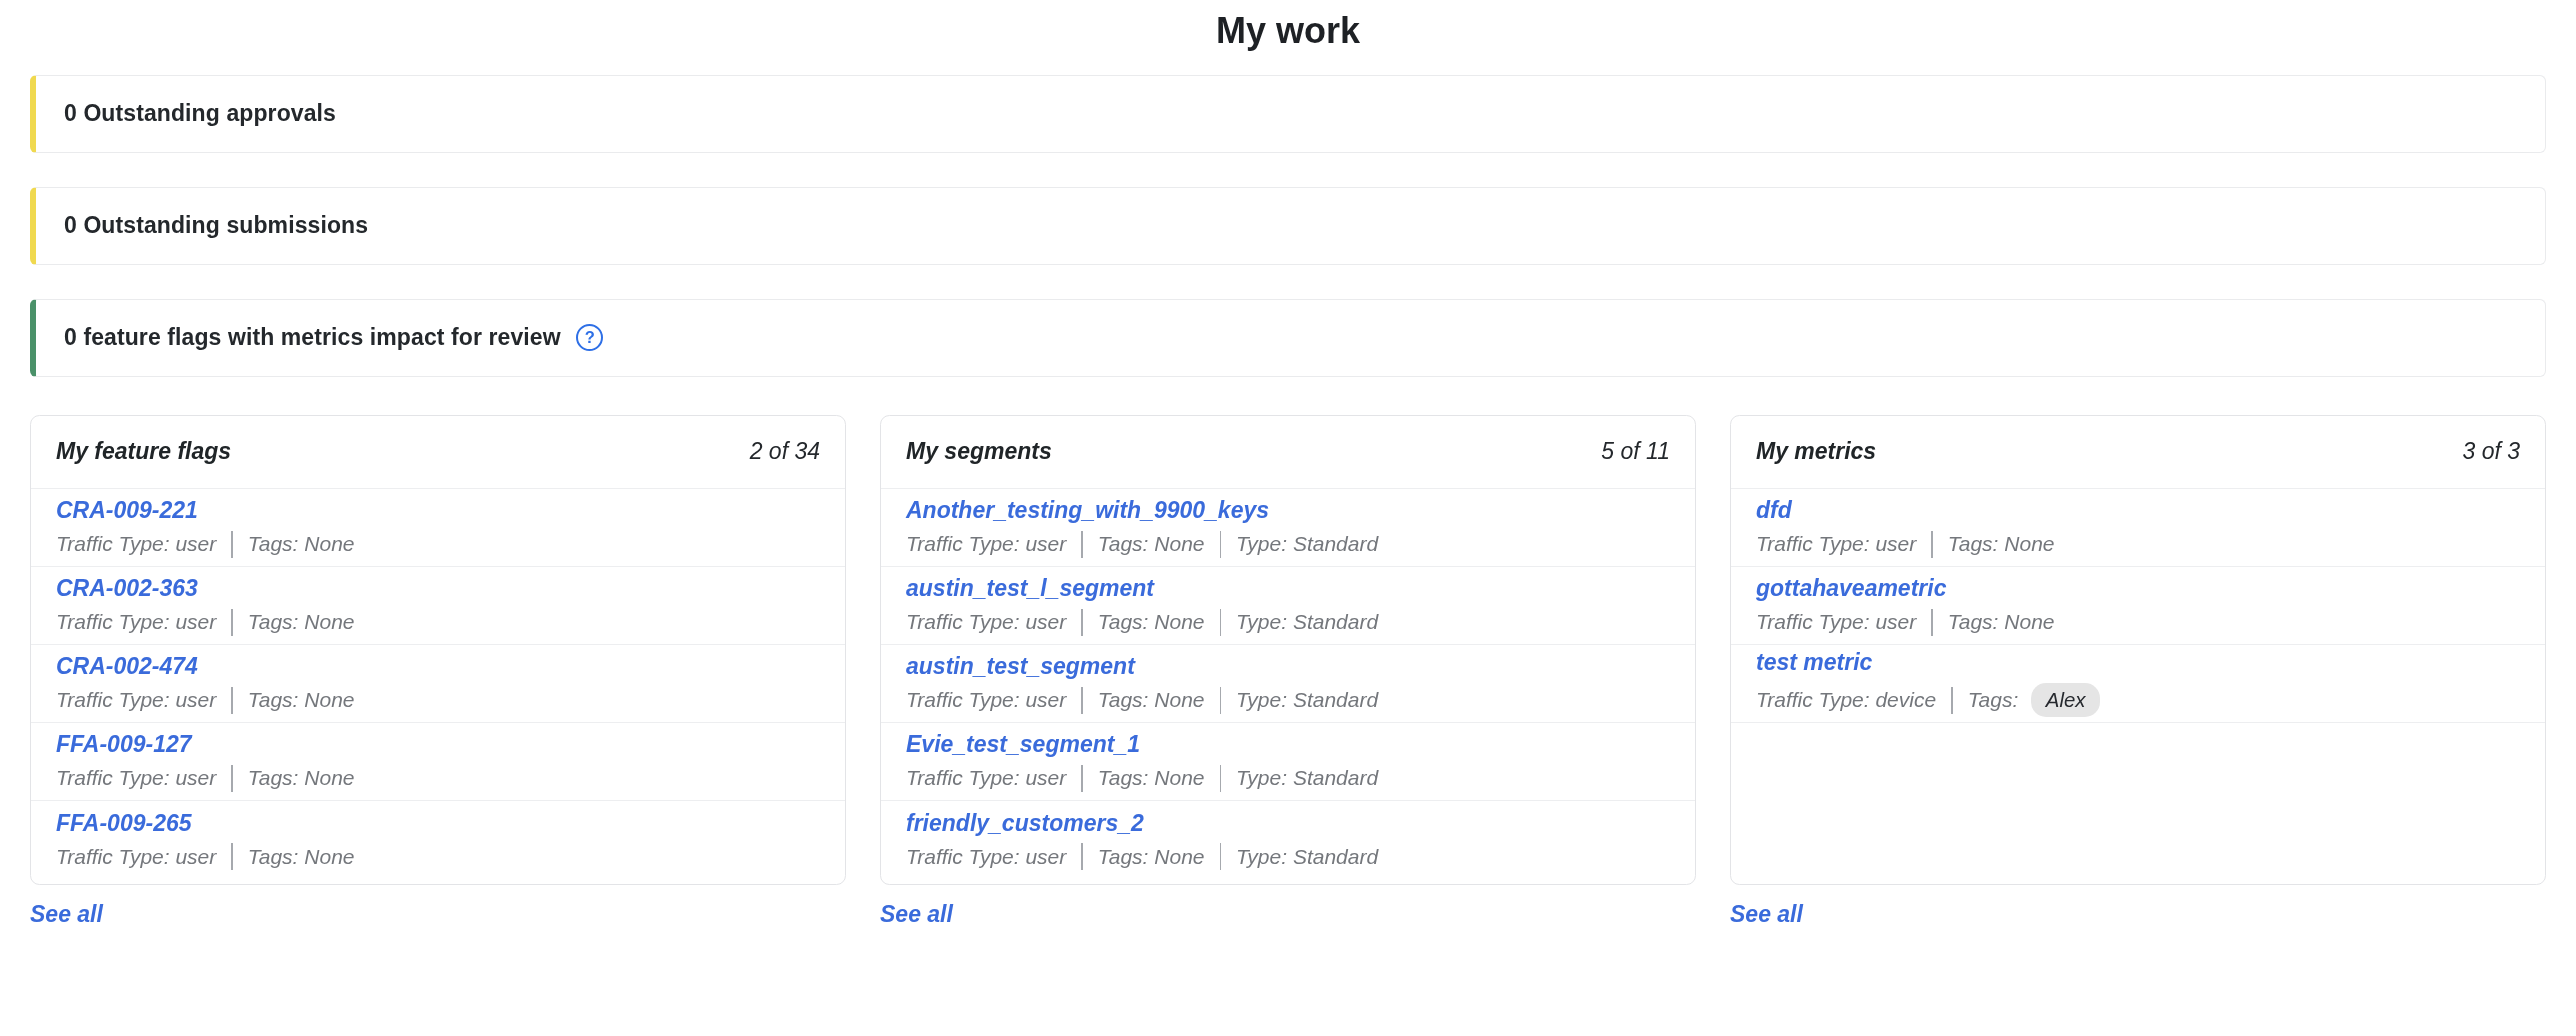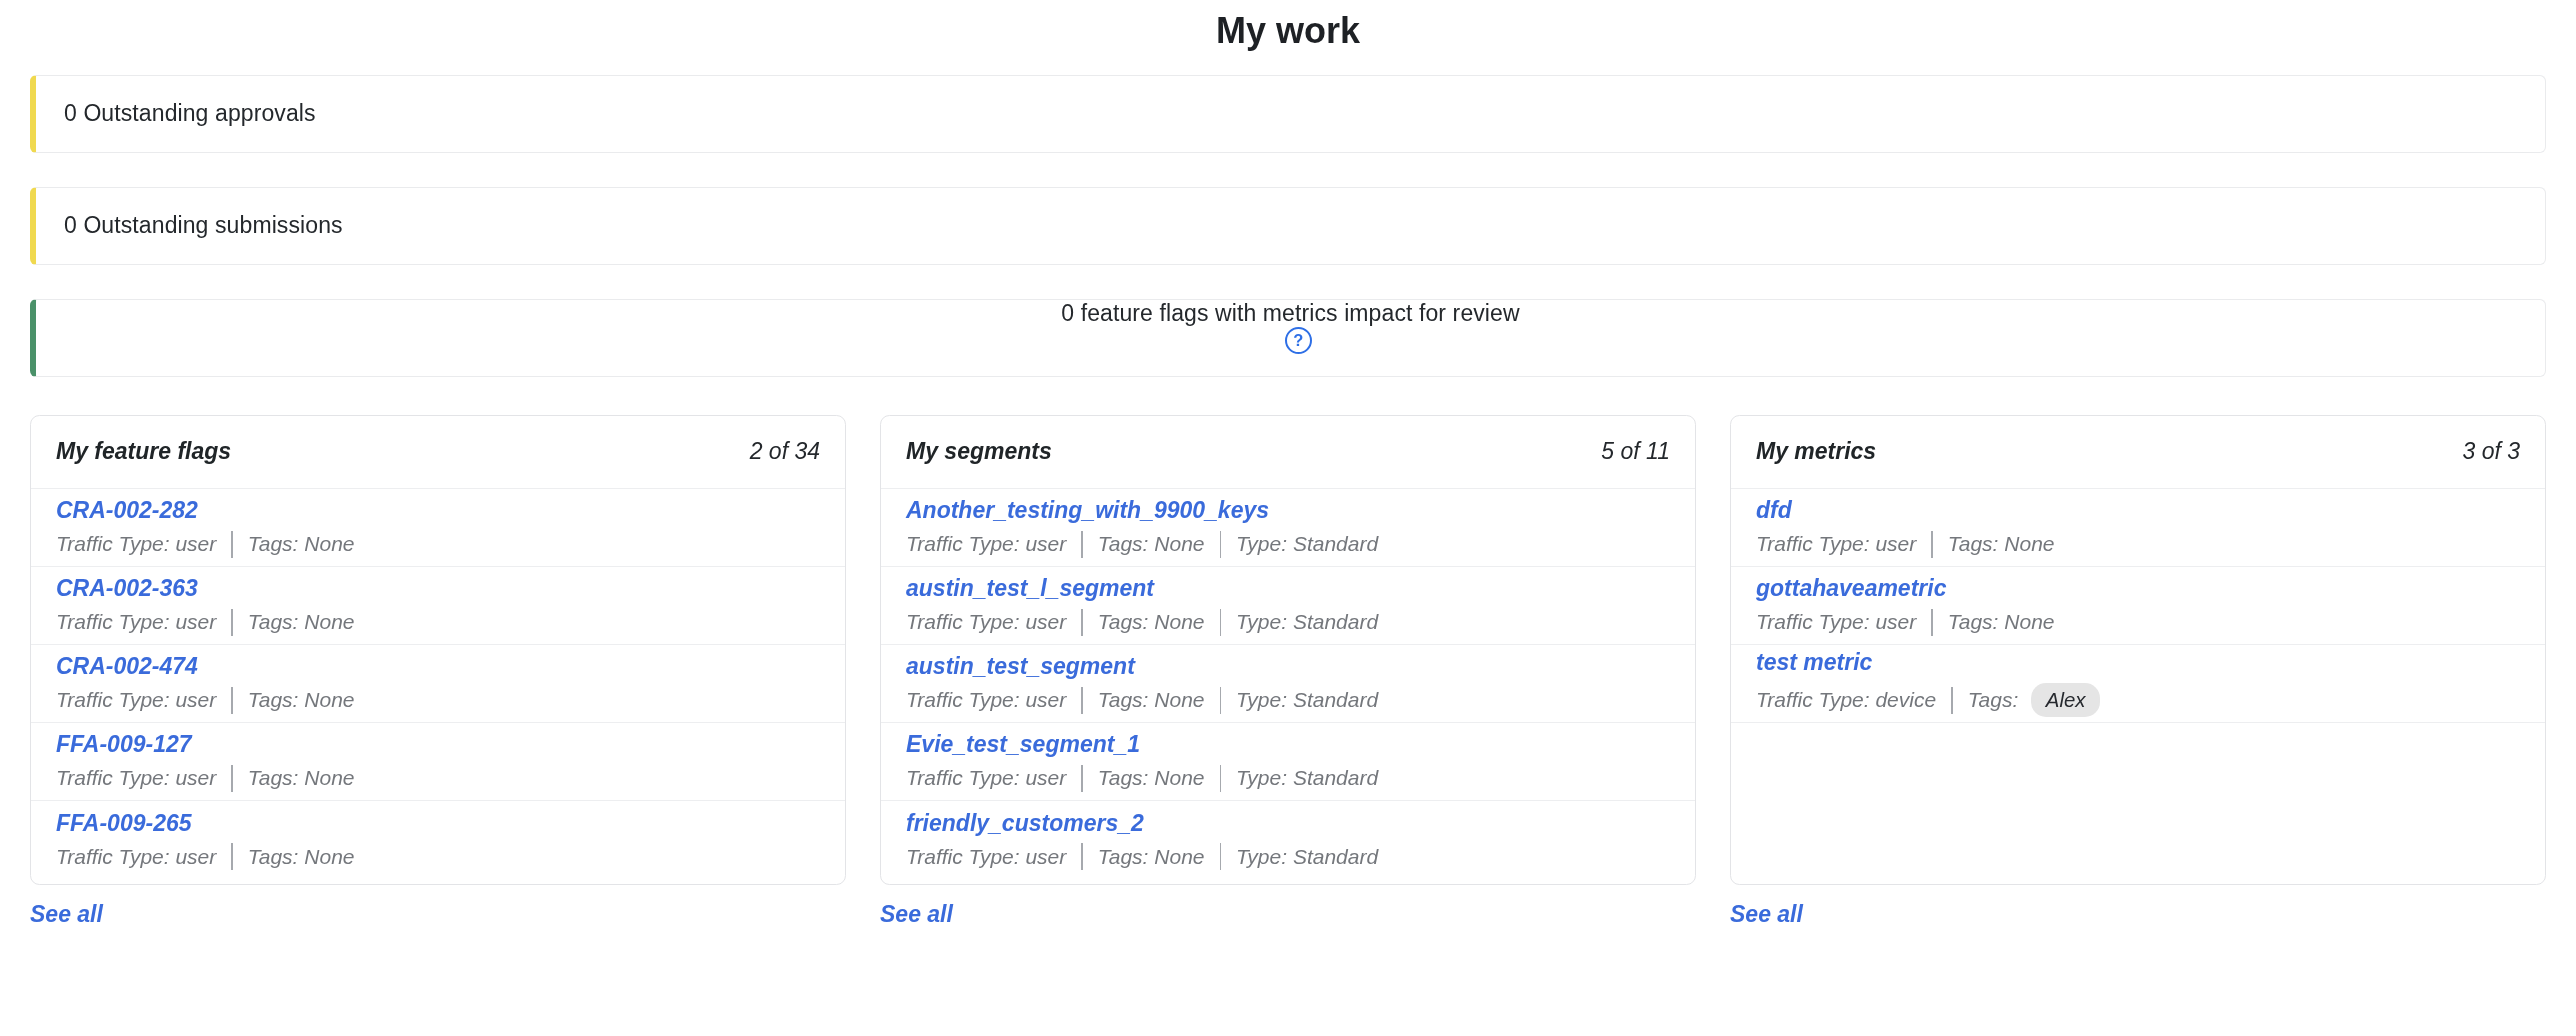--- a/index.html
+++ b/index.html
@@ -31,21 +31,21 @@
     display: flex;
     align-items: center;
     padding: 0 28px;
     background: #ffffff;
     border: 1.6px solid #eaebed;
     border-left: 6.3px solid #f0d94f;
     border-radius: 6.3px;
   }
   .banner-text {
     font-size: 23px;
-    font-weight: 400;
+    font-weight: 700;
     color: #24282c;
     letter-spacing: 0.1px;
   }
   .help-icon {
     display: inline-flex;
     align-items: center;
     justify-content: center;
     width: 27px;
     height: 27px;
     margin-left: 15.7px;
@@ -157,35 +157,35 @@
   <h1 class="page-title">My work</h1>
 
   <div class="banner" style="border-left-color: rgb(240, 217, 79);">
     <span class="banner-text">0 Outstanding approvals</span>
   </div>
 
   <div class="banner" style="border-left-color: rgb(240, 217, 79);">
     <span class="banner-text">0 Outstanding submissions</span>
   </div>
 
-  <div class="banner" style="border-left-color: rgb(74, 145, 105); flex-direction: column;">
+  <div class="banner" style="border-left-color: rgb(74, 145, 105);">
     <span class="banner-text">0 feature flags with metrics impact for review</span>
     <span class="help-icon">?</span>
   </div>
 
   <div class="cards">
 
     <div class="card-col">
       <div class="card">
         <div class="card-header">
           <h2 class="card-title">My feature flags</h2>
           <span class="card-count">2 of 34</span>
         </div>
         <div class="row">
-          <a class="row-link">CRA-002-282</a>
+          <a class="row-link">CRA-009-221</a>
           <div class="row-meta">
             <span>Traffic Type: user</span>
             <span class="meta-sep"></span>
             <span>Tags: None</span>
           </div>
         </div>
         <div class="row">
           <a class="row-link">CRA-002-363</a>
           <div class="row-meta">
             <span>Traffic Type: user</span>

